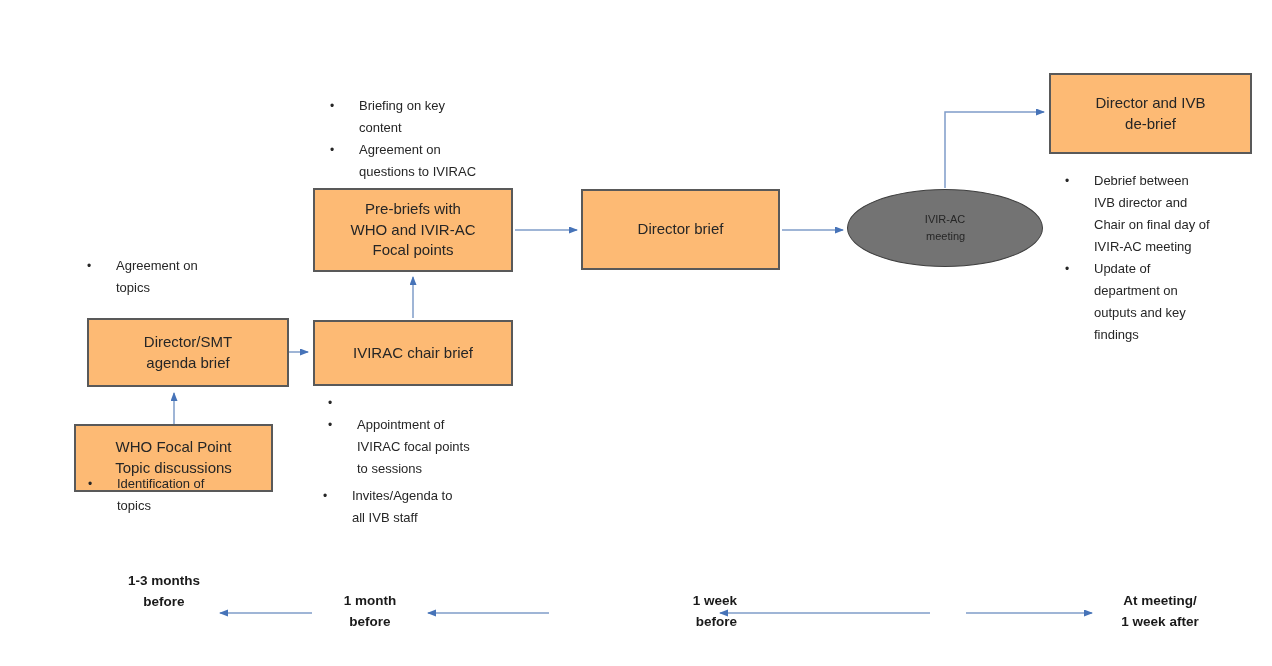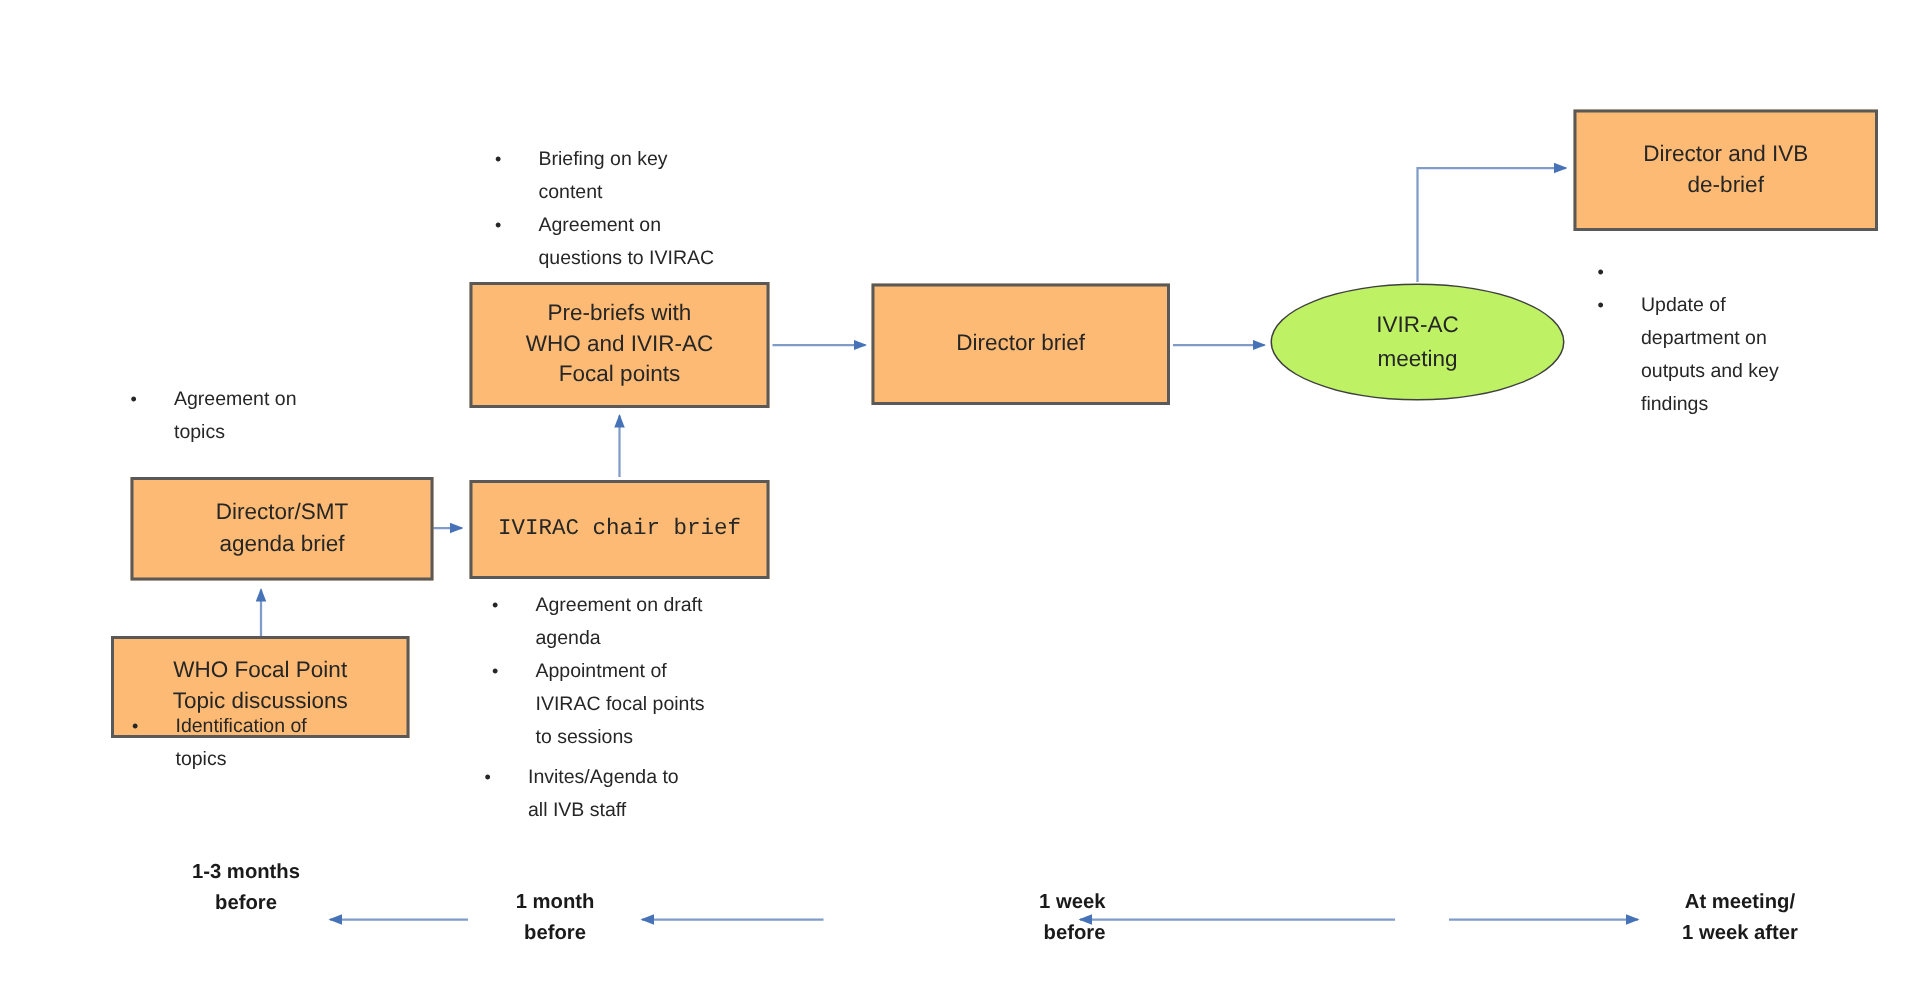--- a/index.html
+++ b/index.html
@@ -30,27 +30,27 @@
     white-space: pre-line;
     font-size: 15px;
     line-height: 1.38;
     color: #262626;
   }
   .ellipse {
     position: absolute;
     box-sizing: border-box;
     border: 1.5px solid #3f3f3f;
     border-radius: 50%;
-    background: #bef264;
+    background: #737373;
     display: flex;
     align-items: center;
     justify-content: center;
-    text-align: center;
+    text-align: right;
     white-space: pre-line;
-    font-size: 15px;
+    font-size: 11px;
     line-height: 1.55;
     color: #262626;
   }
   .notes {
     position: absolute;
     font-size: 13px;
     line-height: 22px;
     color: #262626;
   }
   .note-item { display: flex; align-items: flex-start; }
@@ -96,21 +96,21 @@
     <path d="M930,613 L720,613" stroke="#7f9cc9" stroke-width="1.5" fill="none" marker-end="url(#ah)"></path>
     <path d="M966,613 L1092,613" stroke="#7f9cc9" stroke-width="1.5" fill="none" marker-end="url(#ah)"></path>
   </svg>
 
   <div class="box" style="left:74px; top:424px; width:199px; height:68px;">WHO Focal Point
 Topic discussions</div>
 
   <div class="box" style="left:87px; top:318px; width:202px; height:69px;">Director/SMT
 agenda brief</div>
 
-  <div class="box" style="left:313px; top:320px; width:200px; height:66px;font-family:Liberation Mono, monospace;">IVIRAC chair brief</div>
+  <div class="box" style="left:313px; top:320px; width:200px; height:66px;">IVIRAC chair brief</div>
 
   <div class="box" style="left:313px; top:188px; width:200px; height:84px;">Pre-briefs with
 WHO and IVIR-AC
 Focal points</div>
 
   <div class="box" style="left:581px; top:189px; width:199px; height:81px;">Director brief</div>
 
   <div class="ellipse" style="left:847px; top:189px; width:196px; height:78px;">IVIR-AC
 meeting</div>
 
@@ -142,39 +142,41 @@
     <div class="note-item">
       <span class="bullet"></span>
       <span class="note-text">Agreement on
 questions to IVIRAC</span>
     </div>
   </div>
 
   <div class="notes" style="left:328px; top:392px; width:175px;">
     <div class="note-item">
       <span class="bullet"></span>
-      <span class="note-text">Agreement on draft
-agenda</span>
     </div>
     <div class="note-item">
       <span class="bullet"></span>
       <span class="note-text">Appointment of
 IVIRAC focal points
 to sessions</span>
     </div>
     <div class="note-item gap-top" style="margin-left:-5px;">
       <span class="bullet"></span>
       <span class="note-text">Invites/Agenda to
 all IVB staff</span>
     </div>
   </div>
 
   <div class="notes" style="left:1065px; top:170px; width:180px;">
     <div class="note-item">
       <span class="bullet"></span>
+      <span class="note-text">Debrief between
+IVB director and
+Chair on final day of
+IVIR-AC meeting</span>
     </div>
     <div class="note-item">
       <span class="bullet"></span>
       <span class="note-text">Update of
 department on
 outputs and key
 findings</span>
     </div>
   </div>
 

